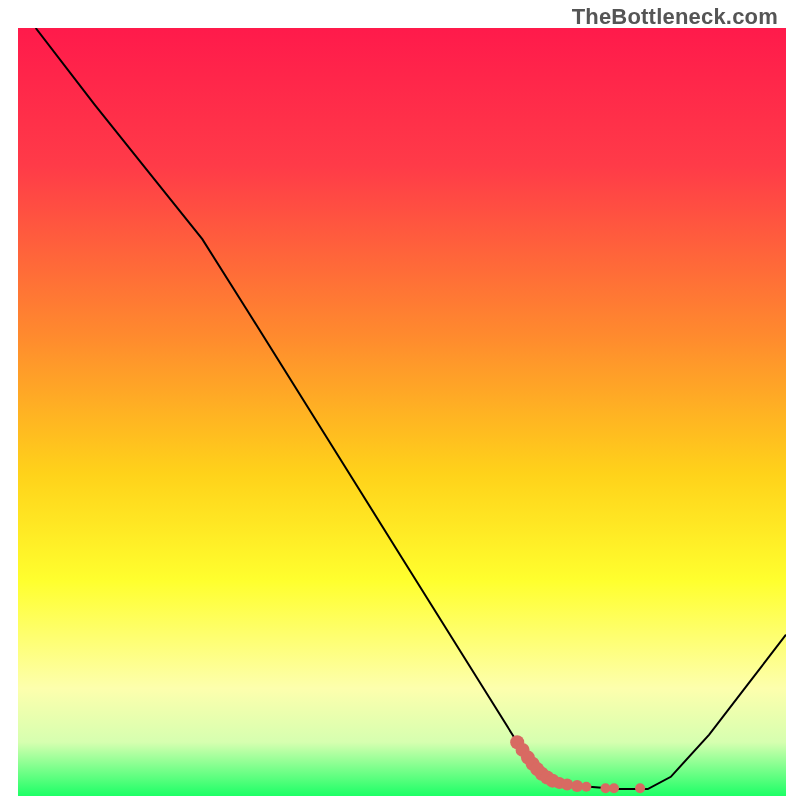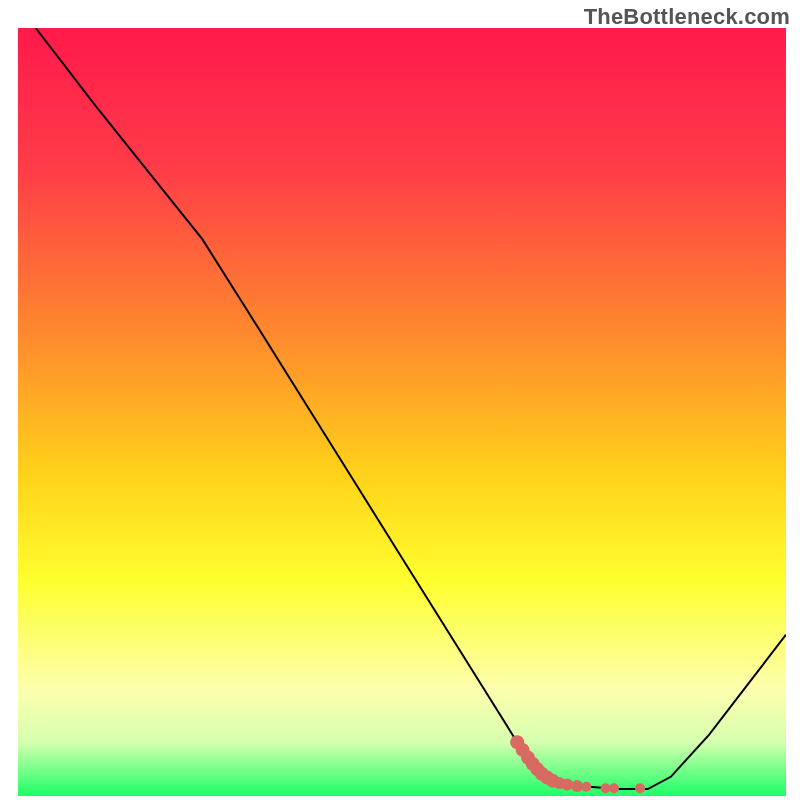--- a/index.html
+++ b/index.html
@@ -12,21 +12,21 @@
     background: #ffffff;
   }
   .stage {
     position: relative;
     width: 800px;
     height: 800px;
   }
   .watermark {
     position: absolute;
     top: 4px;
-    right: 10px;
+    right: 22px;
     color: #555555;
     font-size: 22px;
     font-weight: 600;
     letter-spacing: 0.2px;
     user-select: none;
     text-align: center;
   }
   .plot {
     position: absolute;
     left: 18px;

